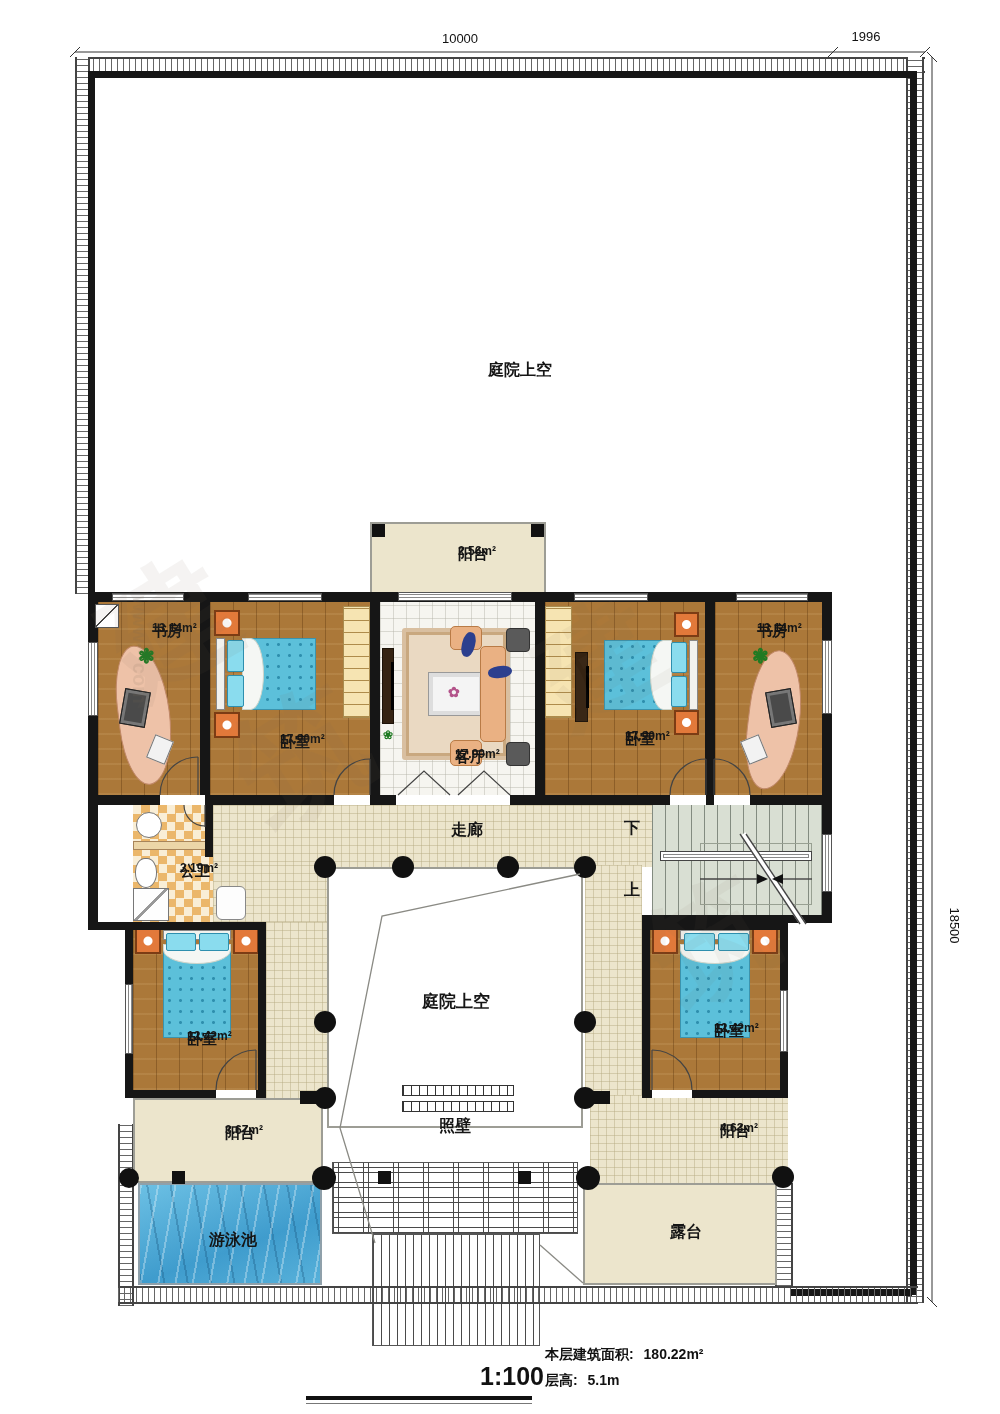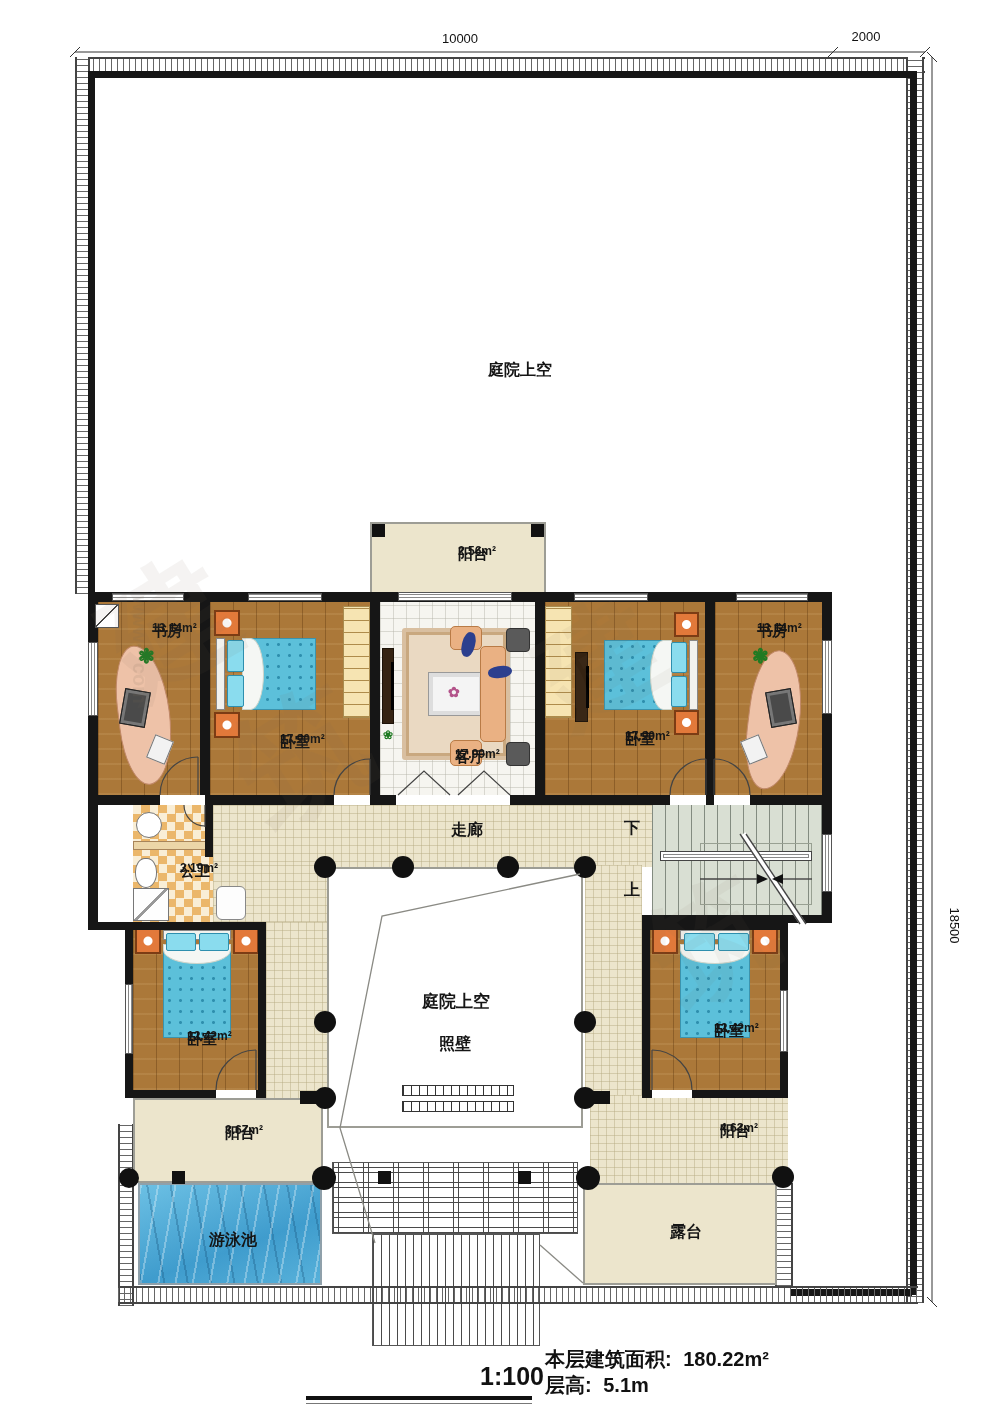--- a/index.html
+++ b/index.html
@@ -81,42 +81,42 @@
   .handrail{background:#fff;border:1px solid #444;box-shadow:inset 0 0 0 2px #fff,inset 0 0 0 3px #888;z-index:4}
   .inrect{border:1px solid #98a092;background:transparent;z-index:2}
   .screenw{background:#fff;border:1px solid #333;z-index:3;
     background-image:repeating-linear-gradient(90deg,#333 0 1px,transparent 1px 8px)}
   .cornerbox{background:linear-gradient(135deg,transparent 46%,#444 46% 52%,transparent 52%),#fff;
     border:1px solid #555;z-index:4}
   .wm{color:#7a6a58;z-index:7;pointer-events:none;font-weight:bold;line-height:1}
   svg.ov{position:absolute;left:0;top:0;z-index:8;pointer-events:none}
   .t-big{font-weight:bold;font-size:38px;color:#111;letter-spacing:3px;z-index:6}
   .t-scale{font-weight:bold;font-size:25px;color:#111;z-index:6}
-  .t-info{font-weight:bold;font-size:20px;color:#111;z-index:6;white-space:nowrap}
+  .t-info{font-weight:bold;font-size:14px;color:#111;z-index:6;white-space:nowrap}
   .uline{background:#111;z-index:6}
   .uline2{background:#777;z-index:6}
 </style>
 </head>
 <body>
 
 <div class="plan">
 
   <div class="hh" style="left:75px;top:57px;width:850px;height:16px"></div>
   <div class="wall" style="left:88px;top:71px;width:824px;height:7px"></div>
   <div class="hv" style="left:75px;top:57px;width:15px;height:537px"></div>
   <div class="wall" style="left:88px;top:71px;width:7px;height:523px"></div>
   <div class="hv" style="left:906px;top:57px;width:18px;height:1246px"></div>
   <div class="wall" style="left:910px;top:71px;width:7px;height:1224px"></div>
   <div class="hh clear" style="left:118px;top:1286px;width:800px;height:18px"></div>
   <div class="wall" style="left:790px;top:1289px;width:122px;height:7px"></div>
   <div class="hv" style="left:118px;top:1124px;width:16px;height:182px"></div>
   <div class="hv" style="left:775px;top:1183px;width:18px;height:103px"></div>
 
   <span class="dim" style="left:460px;top:31px">10000</span>
-  <span class="dim" style="left:866px;top:29px">2000</span>
+  <span class="dim" style="left:866px;top:29px">1996</span>
   <span class="dim" style="left:936px;top:918px;transform:rotate(90deg)">18500</span>
 
   <span class="slabel" style="left:520px;top:360px">庭院上空</span>
 
   <div class="tile railt" style="left:370px;top:522px;width:176px;height:72px;background-color:#ece5cc"></div>
   <div class="sq" style="left:372px;top:524px;width:13px;height:13px"></div>
   <div class="sq" style="left:531px;top:524px;width:13px;height:13px"></div>
   <div class="rlabel" style="left:458px;top:545px">
     <span class="rn">阳台</span>
     <span class="ra">2.56m²</span>
@@ -250,21 +250,21 @@
   <div class="dot" style="left:392px;top:856px;width:22px;height:22px"></div>
   <div class="dot" style="left:497px;top:856px;width:22px;height:22px"></div>
   <div class="dot" style="left:574px;top:856px;width:22px;height:22px"></div>
   <div class="dot" style="left:314px;top:1011px;width:22px;height:22px"></div>
   <div class="dot" style="left:574px;top:1011px;width:22px;height:22px"></div>
   <div class="dot" style="left:314px;top:1087px;width:22px;height:22px"></div>
   <div class="dot" style="left:574px;top:1087px;width:22px;height:22px"></div>
   <div class="sq" style="left:300px;top:1091px;width:17px;height:13px"></div>
   <div class="sq" style="left:593px;top:1091px;width:17px;height:13px"></div>
   <span class="slabel" style="left:456px;top:990px;font-size:17px">庭院上空</span>
-  <span class="slabel" style="left:455px;top:1034px">照壁</span>
+  <span class="slabel" style="left:455px;top:1116px">照壁</span>
   <div class="screenw" style="left:402px;top:1085px;width:112px;height:11px"></div>
   <div class="screenw" style="left:402px;top:1101px;width:112px;height:11px"></div>
 
   <div class="wood" style="left:133px;top:930px;width:125px;height:160px"></div>
   <div class="wall" style="left:125px;top:922px;width:141px;height:8px"></div>
   <div class="wall" style="left:125px;top:922px;width:8px;height:176px"></div>
   <div class="wall" style="left:258px;top:922px;width:8px;height:176px"></div>
   <div class="wall" style="left:125px;top:1090px;width:141px;height:8px"></div>
   <div class="gap" style="left:216px;top:1090px;width:40px;height:8px"></div>
   <div class="winv" style="left:125px;top:984px;width:8px;height:70px"></div>

